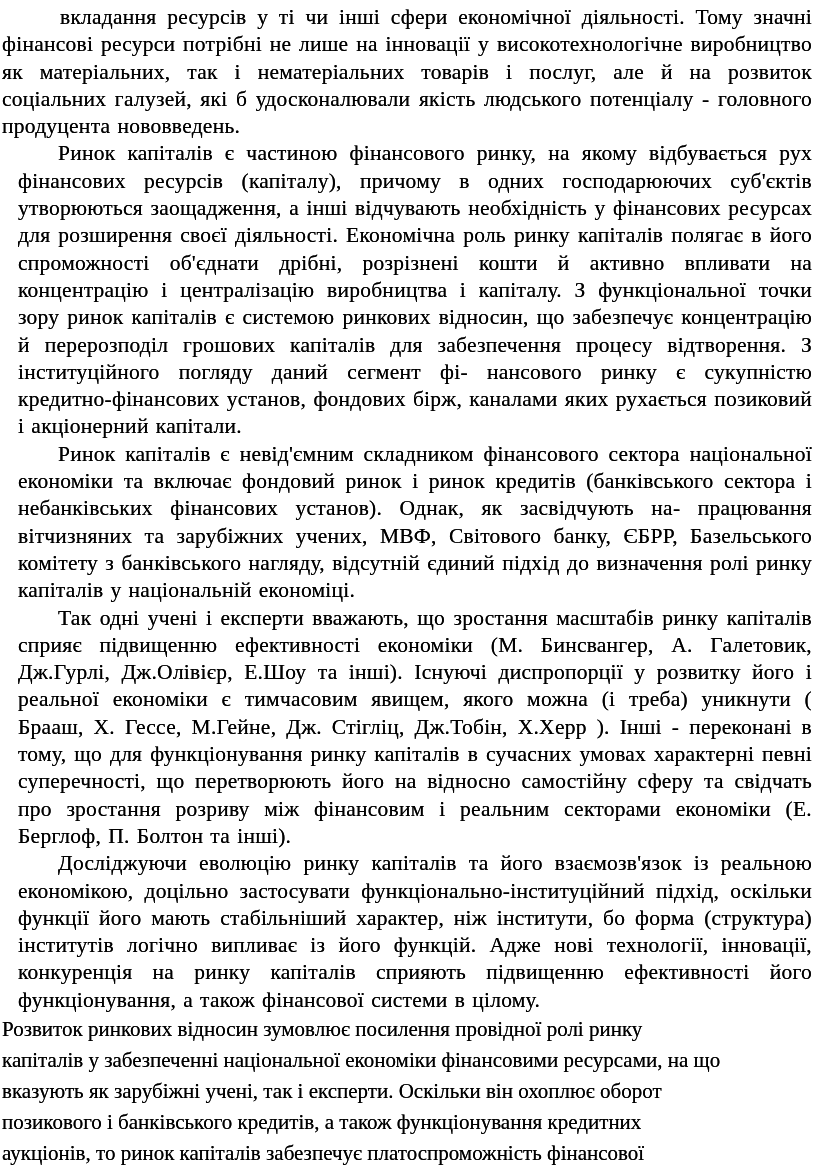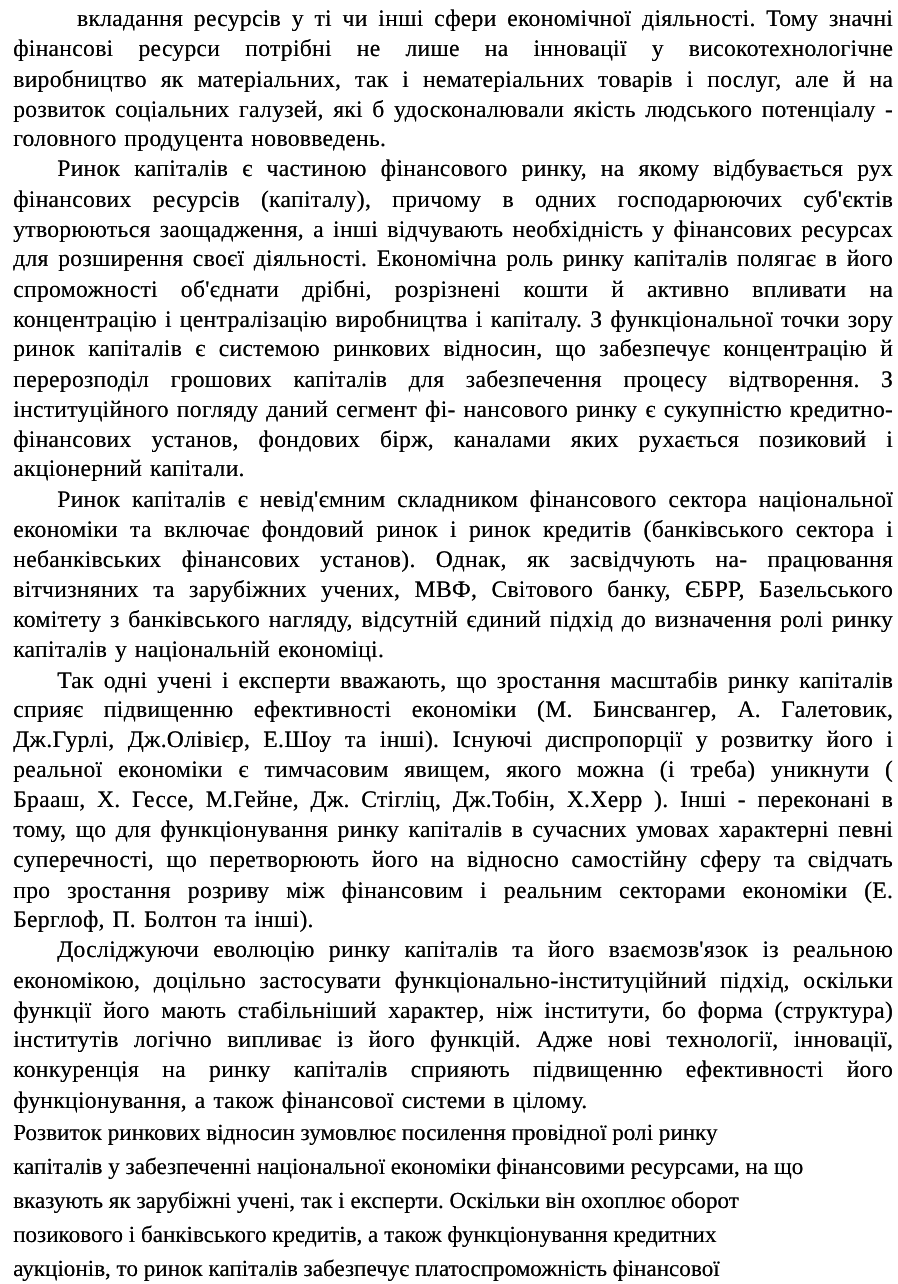--- a/index.html
+++ b/index.html
@@ -6,37 +6,37 @@
   body {
     width: 816px;
     height: 1167px;
     background: #ffffff;
     overflow: hidden;
   }
   .page {
     box-sizing: border-box;
     width: 816px;
     height: 1167px;
-    padding: 4px 4px 0 12px;
+    padding: 4px 4px 0 2px;
     font-family: "Liberation Serif", "DejaVu Serif", serif;
     font-size: 21.5px;
     line-height: 27.3px;
     color: #000000;
     
     text-shadow: 0 0 0.6px rgba(0,0,0,0.85);
   }
   .page p {
     margin: 0;
     padding: 0;
     text-align: justify;
     letter-spacing: 0.25px;
     word-spacing: 1.5px;
   }
   .page p.indent-lg { text-indent: 58px; }
-  .page p.indent    { text-indent: 40px; }
+  .page p.indent    { text-indent: 40px; margin-left: 16px; }
   .page p.flush {
     text-indent: 0;
     text-align: left;
     white-space: pre-line;
     font-size: 21px;
     letter-spacing: 0;
     word-spacing: 0;
     line-height: 31px;
   }
 </style>

